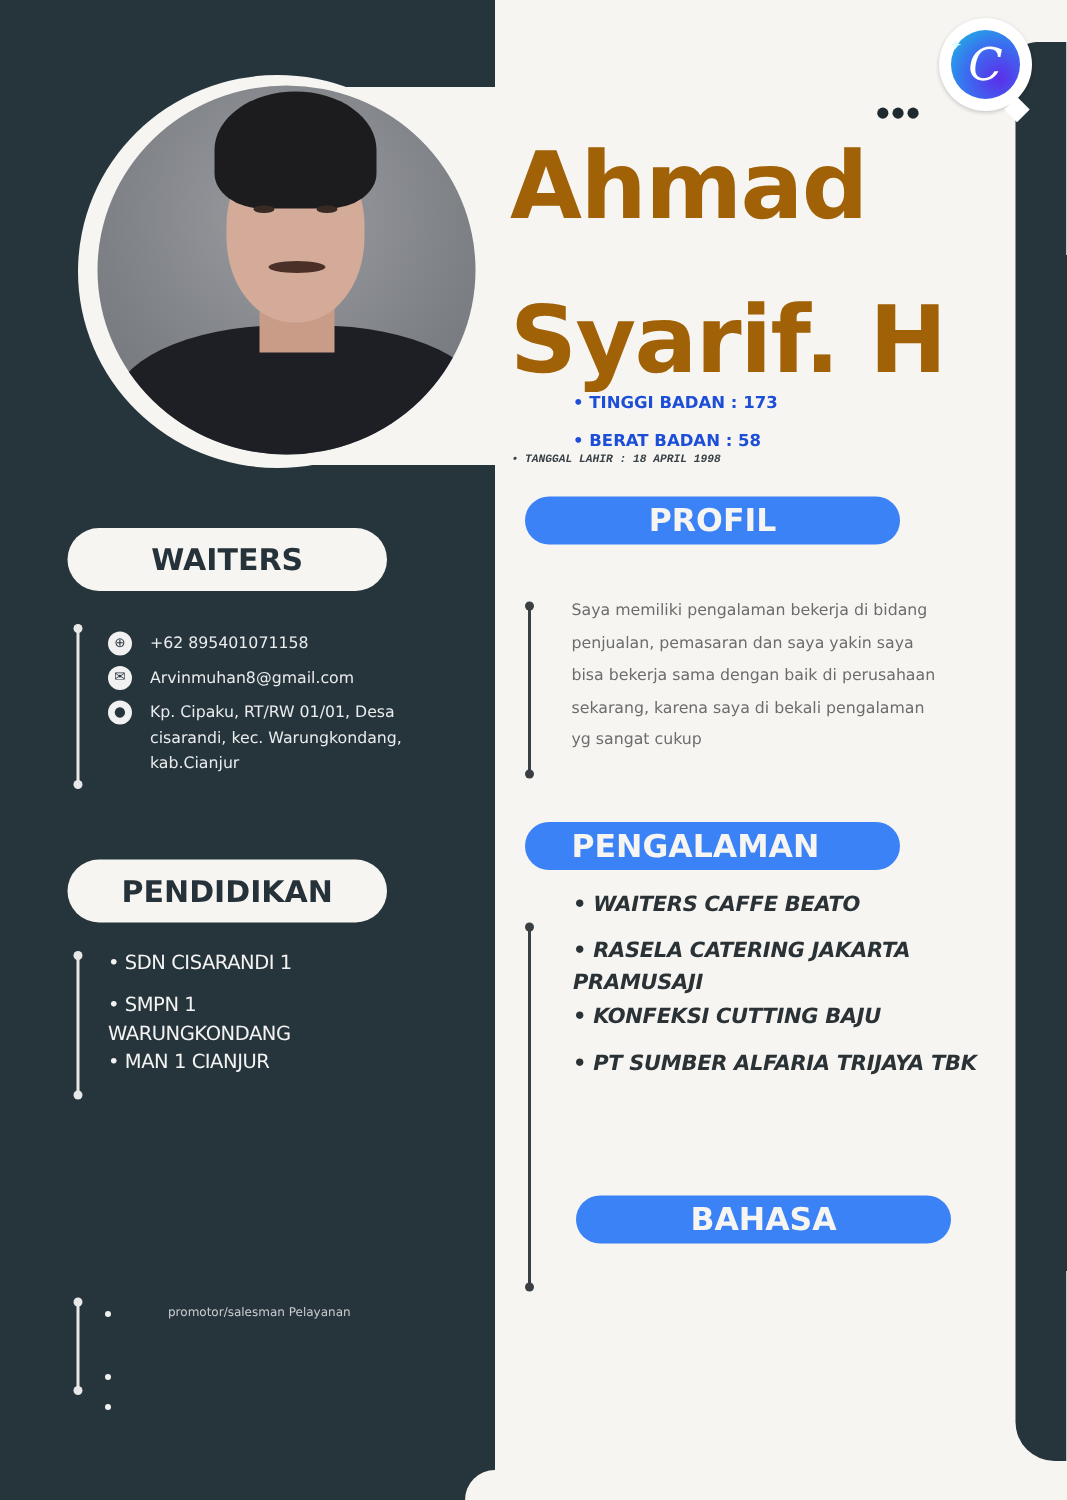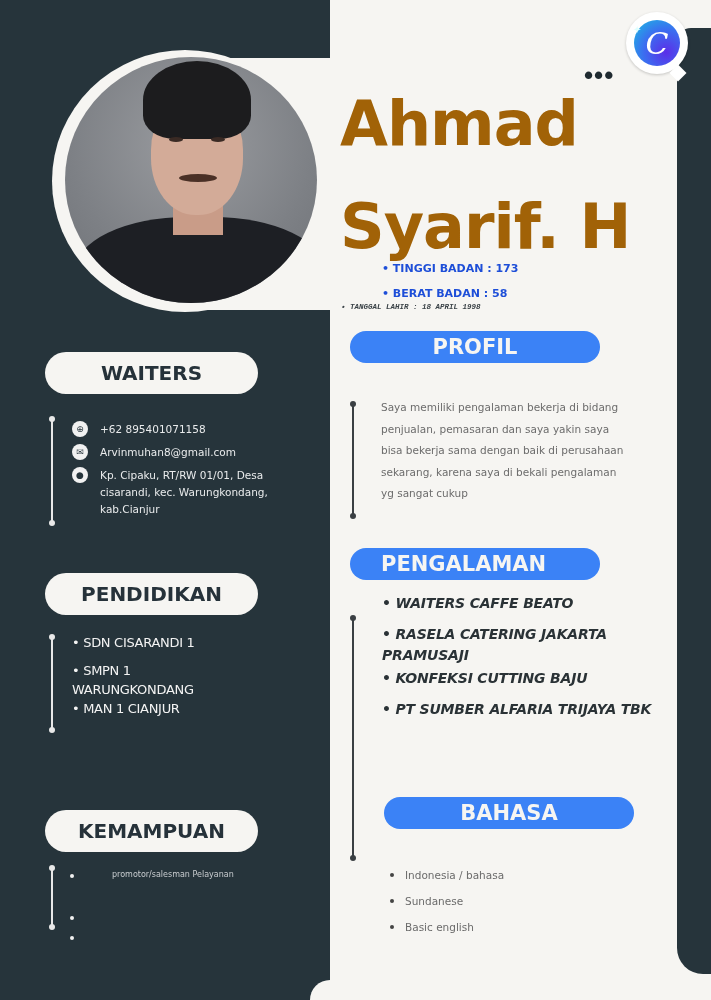--- a/index.html
+++ b/index.html
@@ -145,23 +145,20 @@
     <span>PENDIDIKAN</span>
   </div>
   <div class="bar-light" style="left:51px; top:637px; height:93px;"></div>
   <div class="edu">
     <div>• SDN CISARANDI 1</div>
     <div class="gap">• SMPN 1</div>
     <div>WARUNGKONDANG</div>
     <div>• MAN 1 CIANJUR</div>
   </div>
 
-  <div class="pill-light" style="left:45px; top:810px; width:213px;">
-    <span>KEMAMPUAN</span>
-  </div>
   <div class="bar-light" style="left:51px; top:868px; height:59px;"></div>
   <div class="skills">
     <div class="skill-row">
       <span class="skill-dot"></span>
       <span class="skill-text">promotor/salesman Pelayanan</span>
     </div>
     <div class="skill-row" style="margin-top:26px;">
       <span class="skill-dot"></span>
       <span class="skill-text"></span>
     </div>
@@ -185,28 +182,14 @@
     <div>• WAITERS CAFFE BEATO</div>
     <div style="margin-top:10px;">• RASELA CATERING JAKARTA</div>
     <div>PRAMUSAJI</div>
     <div style="margin-top:2px;">• KONFEKSI CUTTING BAJU</div>
     <div style="margin-top:10px;">• PT SUMBER ALFARIA TRIJAYA TBK</div>
   </div>
 
   <div class="pill-dark" style="left:384px; top:797px; width:250px;">
     <span>BAHASA</span>
   </div>
-  <div class="langs">
-    <div class="lang-row">
-      <span class="lang-dot"></span>
-      <span>Indonesia / bahasa</span>
-    </div>
-    <div class="lang-row">
-      <span class="lang-dot"></span>
-      <span>Sundanese</span>
-    </div>
-    <div class="lang-row">
-      <span class="lang-dot"></span>
-      <span>Basic english</span>
-    </div>
-  </div>
 
 </div>
 
 </body></html>

